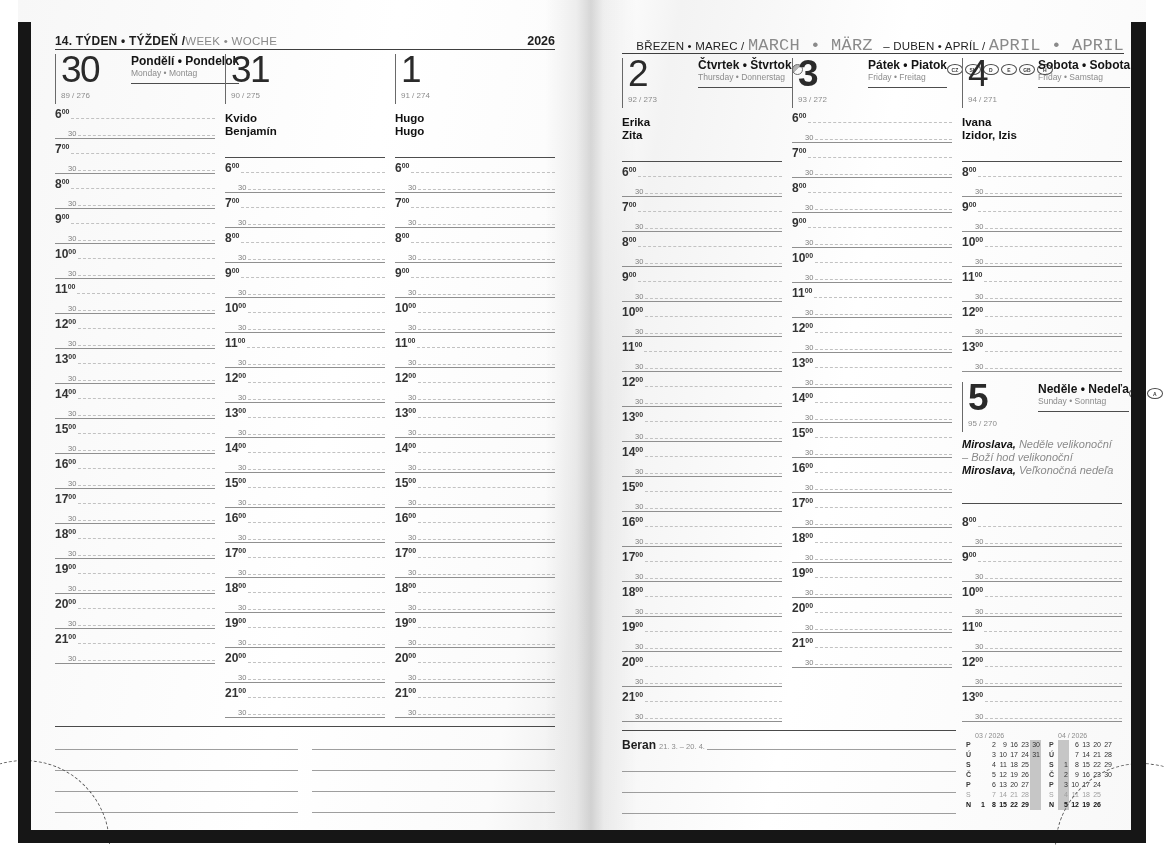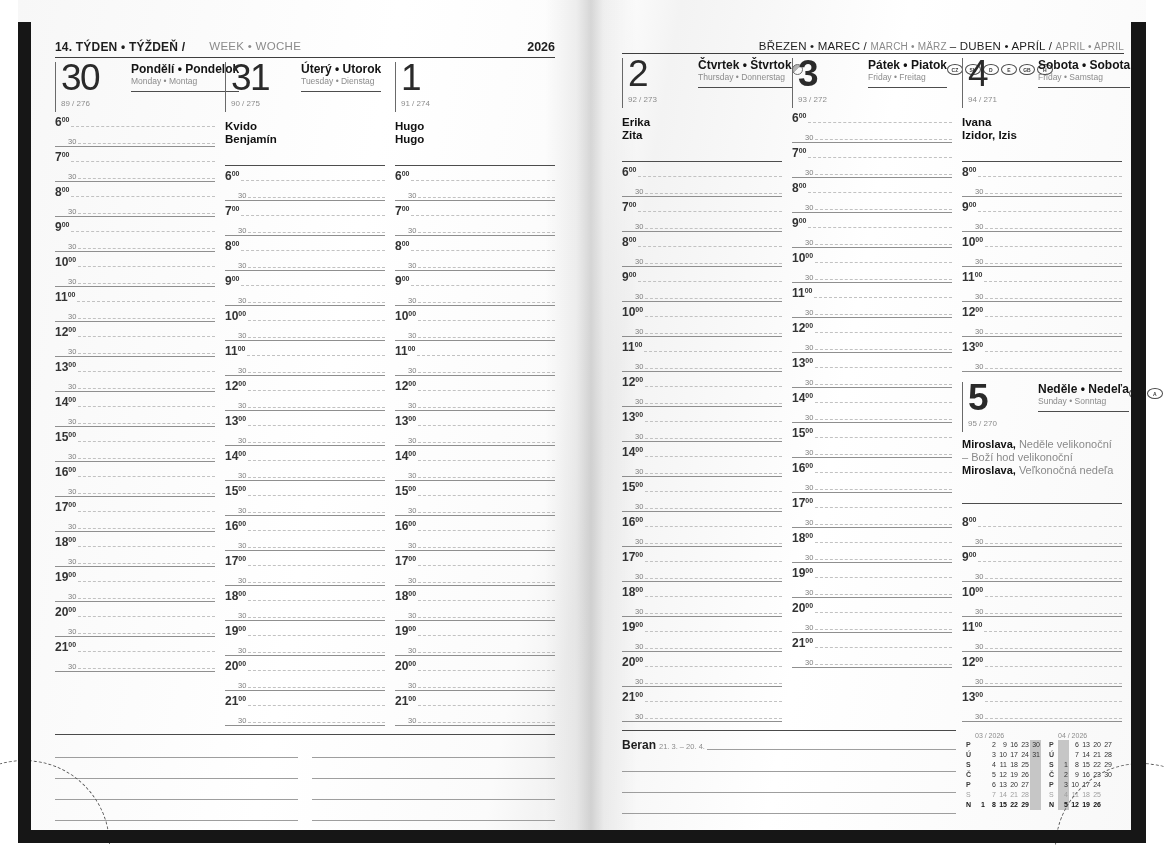--- a/index.html
+++ b/index.html
@@ -13,29 +13,29 @@
   .edge{position:absolute;background:#161616;}
   .edge-left{left:18px;top:22px;width:13px;height:820px;}
   .edge-right{left:1131px;top:22px;width:15px;height:820px;}
   .edge-bottom{left:18px;top:830px;width:1128px;height:13px;}
 
   .page{position:absolute;top:0;height:830px;}
   .page-left{left:55px;width:500px;}
   .page-right{left:622px;width:502px;}
 
   
-  .week-header{display:flex;align-items:flex-start;padding-top:40px;height:17px;
-               border-bottom:1.5px solid #3f3f3f;margin-bottom:4px;gap:24px;}
+  .week-header{display:flex;align-items:center;padding-top:32px;height:17px;
+               border-bottom:1.5px solid #3f3f3f;margin-bottom:4px;}
   .wh-bold{font-weight:bold;font-size:12px;letter-spacing:.2px;}
   .wh-light{color:#8a8a8a;font-size:11.5px;margin-left:0;letter-spacing:.3px;}
   .wh-year{margin-left:auto;font-weight:bold;font-size:12.5px;}
   .month-header{padding-top:36px;height:17px;border-bottom:1.5px solid #3f3f3f;margin-bottom:4px;
                 text-align:right;white-space:nowrap;}
   .mh-b{font-weight:normal;font-size:11.5px;letter-spacing:.2px;}
-  .mh-l{color:#8a8a8a;font-size:10px;letter-spacing:.2px;}
+  .mh-l{color:#8a8a8a;font-size:17px;letter-spacing:.2px;font-family:Liberation Mono, monospace;}
 
   
   .day-cols{display:flex;gap:10px;}
   .day-col{width:160px;flex:none;display:flex;flex-direction:column;}
 
   .dayhead{height:50px;flex:none;display:flex;border-left:1.5px solid #6a6a6a;
            padding-left:5px;box-sizing:border-box;}
   .dh-left{width:44px;flex:none;display:flex;flex-direction:column;}
   .bignum{font-size:37px;line-height:32px;letter-spacing:-1.5px;color:#2a2a2a;font-weight:400;}
   .bignum.bd{font-weight:700;letter-spacing:-1px;}
@@ -60,21 +60,21 @@
   .hour-block{height:35px;box-sizing:border-box;border-bottom:1.1px solid #8f8f8f;
               display:flex;flex-direction:column;}
   .hrow{flex:1;display:flex;align-items:flex-end;min-width:0;}
   .hlabel{flex:none;font-size:12px;font-weight:bold;color:#333;line-height:10px;padding-right:2px;}
   .hsup{font-size:7px;position:relative;top:-4px;font-weight:bold;}
   .hlabel30{flex:none;margin-left:13px;font-size:7.5px;color:#7d7d7d;line-height:8px;padding-right:2px;}
   .dashline{flex:1;border-bottom:1px dashed #c2c2c2;margin-bottom:2px;}
 
   .sunday-block{height:122px;flex:none;box-sizing:border-box;display:flex;flex-direction:column;
                 margin-top:10px;border-bottom:1.4px solid #4d4d4d;}
-  .sun-entries{flex:1;padding-top:6px;}
+  .sun-entries{flex:1;padding-top:6px;font-style:italic;}
   .sun-entries .entry-line{font-size:11px;line-height:13px;}
   .grid-gap{margin-top:8px;}
 
   
   .notes-sep{border-top:1.6px solid #4a4a4a;margin-top:8px;}
   .notes-grid{display:flex;gap:14px;margin-top:2px;}
   .notes-col{flex:1;}
   .note-line{height:20px;border-bottom:1px solid #9e9e9e;}
   .bottom-right-row{display:flex;gap:8px;align-items:flex-start;}
   .zodiac-zone{width:334px;flex:none;}
@@ -281,27 +281,20 @@
                 <span class="dashline"></span>
               </div>
             </div>
           </div>
         </div>
         <div class="day-col">
           <div class="dayhead">
             <div class="dh-left">
               <div class="bignum">31</div>
               <div class="doy">90 / 275</div>
-            </div>
-            <div class="dh-right">
-              <div class="names">
-                <div class="dname">Úterý • Utorok</div>
-                <div class="dsub">Tuesday • Dienstag</div>
-              </div>
-              <div class="badge-row"></div>
             </div>
           </div>
           <div class="entries">
             <div class="entry-line"><b>Kvido</b></div>
             <div class="entry-line"><b>Benjamín</b></div>
           </div>
           <div class="time-grid">
             <div class="hour-block">
               <div class="hrow">
                 <span class="hlabel"><span>6</span><span class="hsup">00</span></span>

